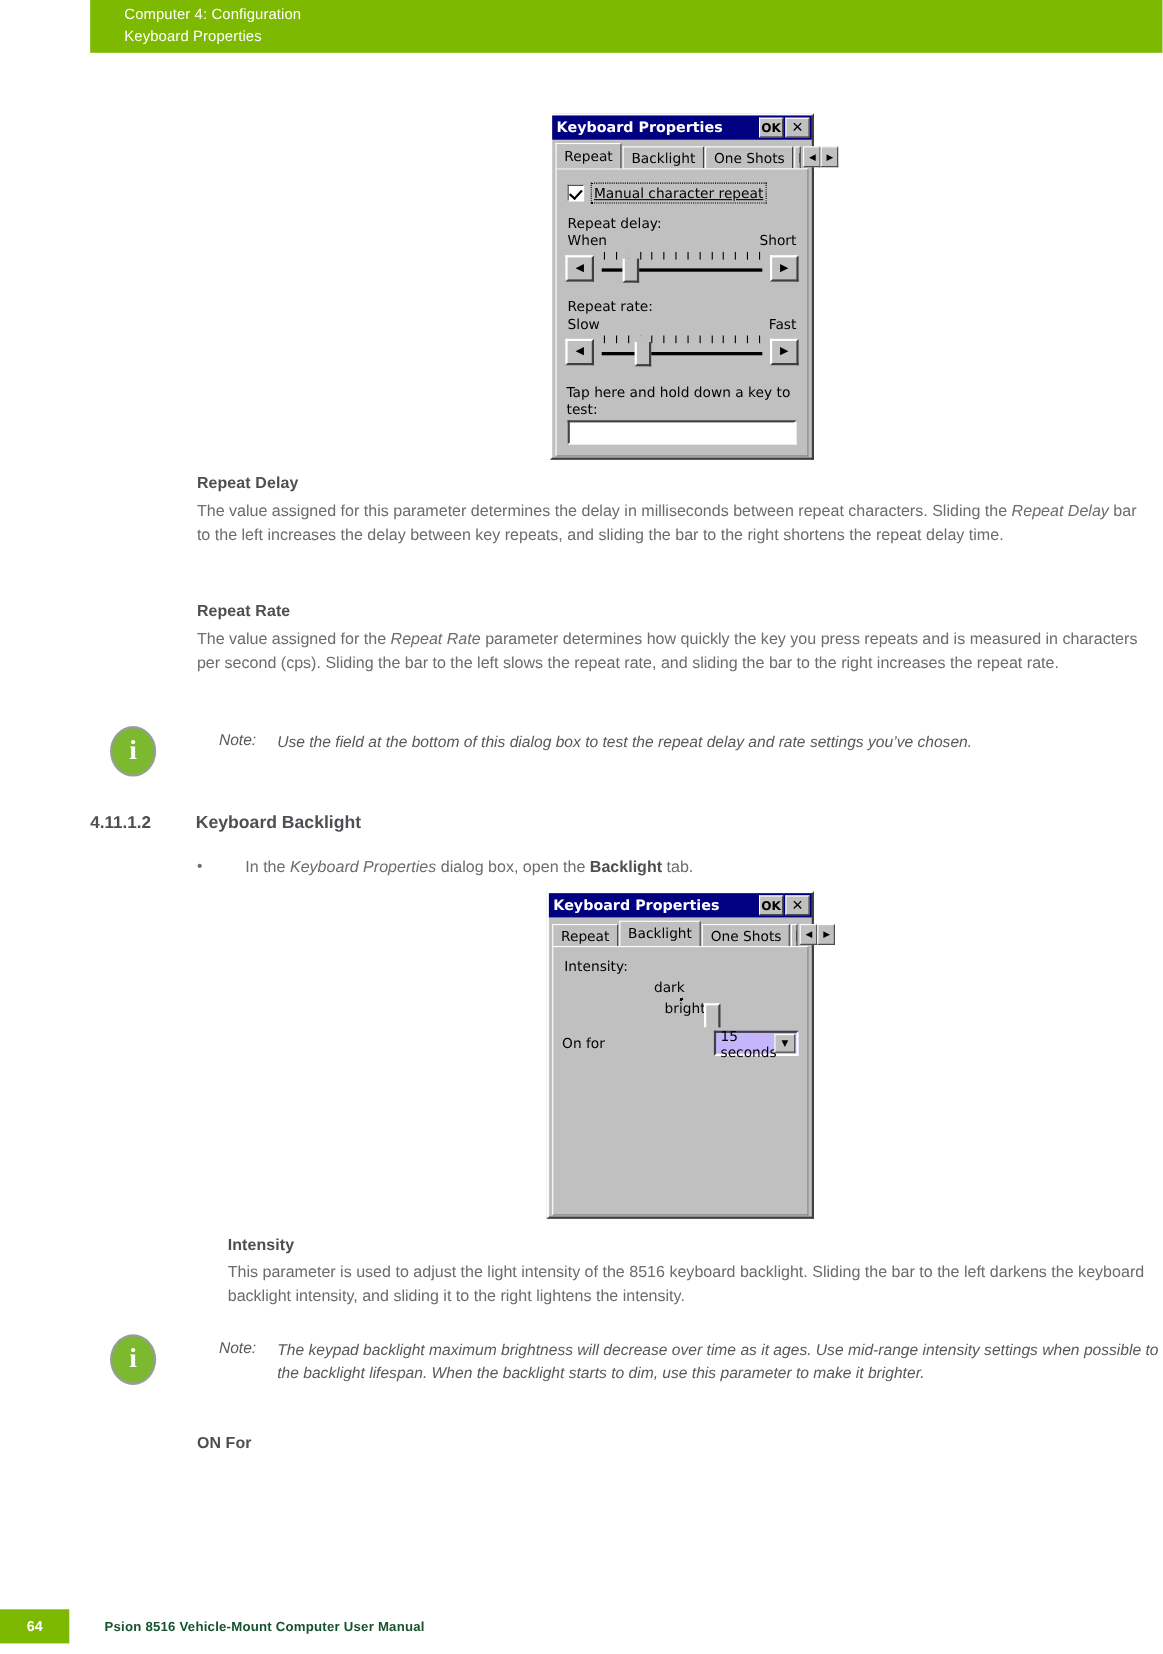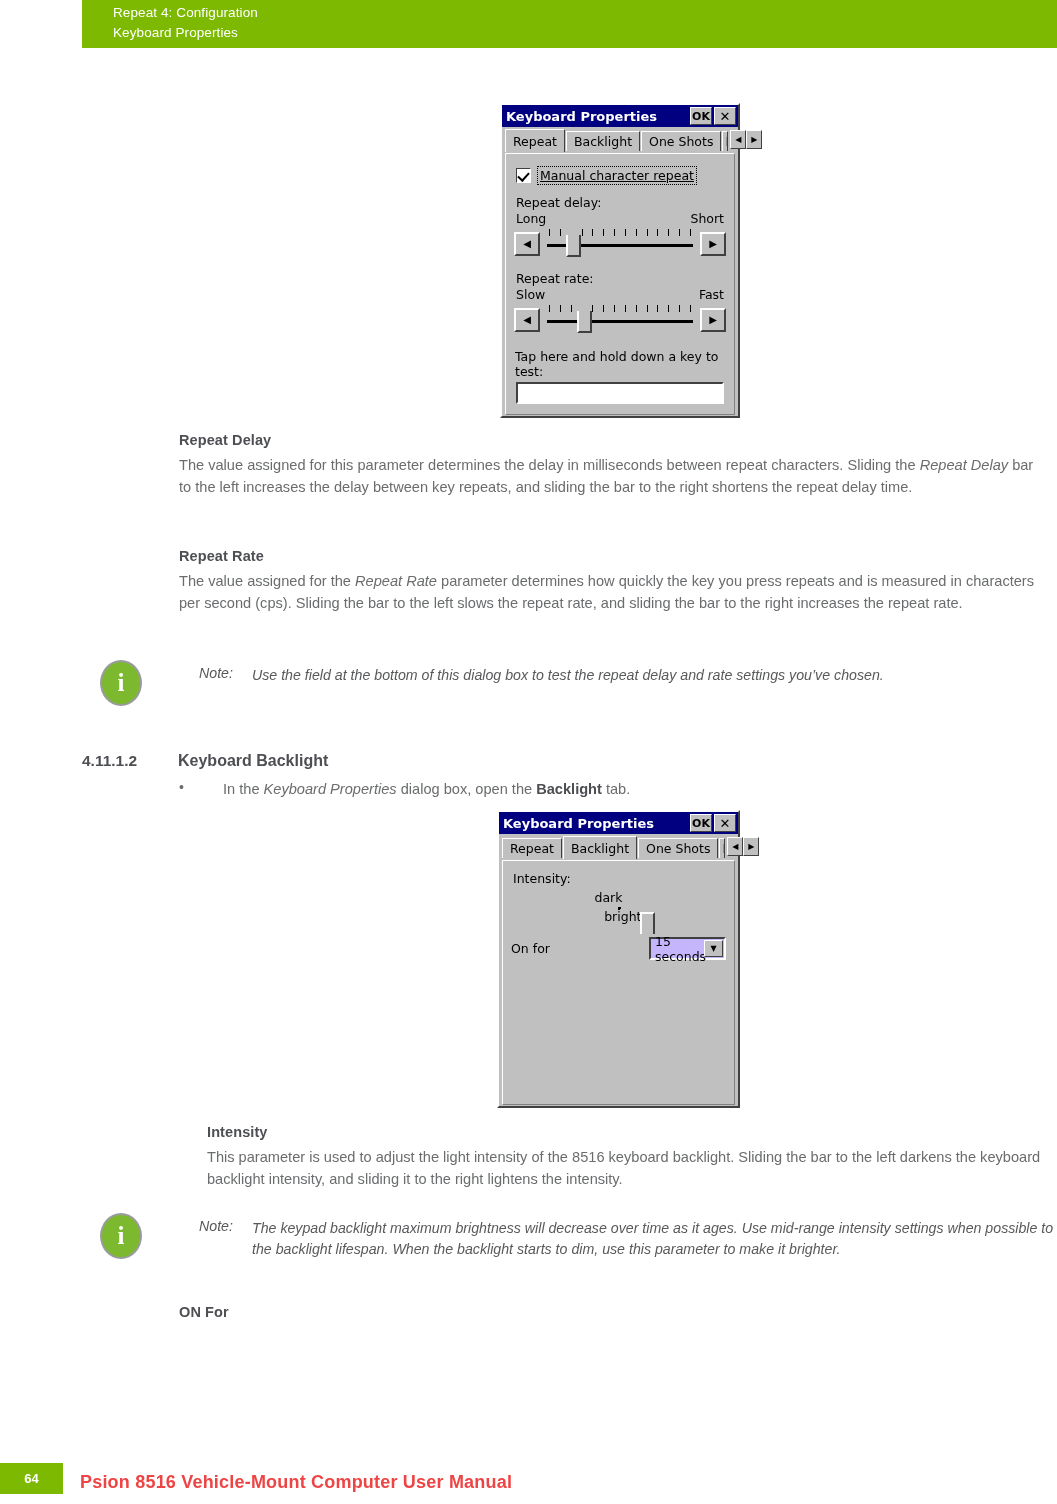--- a/index.html
+++ b/index.html
@@ -89,22 +89,22 @@
     position:absolute; left:0; top:1455px; width:1057px; height:1px;
     background:#ffffff;
   }
   .page-num-box {
     position:absolute; left:0; top:1463px; width:63px; height:31px;
     background:#7cb900; color:#ffffff;
     font-size:13px; font-weight:bold;
     display:flex; align-items:center; justify-content:center;
   }
   .footer-title {
-    position:absolute; left:80px; top:1472px;
-    font-size:18px; font-weight:bold; color:#ef4444; letter-spacing:.2px;
+    position:absolute; left:95px; top:1472px;
+    font-size:12px; font-weight:bold; color:#14532d; letter-spacing:.2px;
   }
 
   
   .ce-dialog {
     position:absolute;
     background:#c0c0c0;
     border-top:2px solid #ffffff;
     border-left:2px solid #ffffff;
     border-right:2px solid #404040;
     border-bottom:2px solid #404040;
@@ -125,21 +125,21 @@
     border-top:1px solid #ffffff; border-left:1px solid #ffffff;
     border-right:1px solid #404040; border-bottom:1px solid #404040;
     display:flex; align-items:center; justify-content:center;
     font-size:11px; font-weight:bold; color:#000000;
   }
   .ce-titlebar .tbtn.close { font-size:13px; font-weight:normal; }
 
   
   .ce-tabstrip {
     position:relative; height:24px; margin:2px 0 0 0; padding-left:3px;
-    display:flex; align-items:flex-start;
+    display:flex; align-items:center;
   }
   .ce-tab {
     height:20px; padding:0 7px; margin-right:1px;
     background:#c0c0c0;
     border-top:1px solid #ffffff; border-left:1px solid #ffffff;
     border-right:1px solid #404040;
     font-size:12.5px; display:flex; align-items:center;
     white-space:nowrap; position:relative; top:2px;
   }
   .ce-tab.active {
@@ -257,21 +257,21 @@
     display:flex; align-items:center; justify-content:center; font-size:8px;
   }
   .cb-multiline { display:flex; align-items:flex-start; margin-top:13px; }
   .cb-multiline .ce-checkbox { margin-top:2px; }
   .cb-multiline .txt { font-size:12.5px; line-height:15px; }
 </style>
 </head>
 <body>
 
 <div class="page-header">
-  <div class="hdr-line l1">Repeat 4:  Configuration</div>
+  <div class="hdr-line l1">Computer 4:  Configuration</div>
   <div class="hdr-line l2">Keyboard Properties</div>
 </div>
 
 <div class="ce-dialog" style="left:500px; top:103px; width:240px; height:315px;">
 
   <div class="ce-titlebar">
     <div class="ttl">Keyboard Properties</div>
     <div class="tbtn">OK</div>
     <div class="tbtn close">✕</div>
   </div>
@@ -289,21 +289,21 @@
 
   <div class="ce-pagebody" style="height:262px;">
 
     <div class="ce-check-row">
       <div class="ce-checkbox checked"></div>
       <div class="ce-label dotted-focus"><span class="ul">Manual character repeat</span></div>
     </div>
 
     <div class="ce-group-label">Repeat delay:</div>
     <div class="ce-endlabels">
-      <span>Long</span>
+      <span>When</span>
       <span>Short</span>
     </div>
     <div class="slider-row">
       <div class="arrow-btn">
         <span class="gl">◀</span>
       </div>
       <div class="slider-track-wrap">
         <div class="ticks">
           <span></span>
             <span></span>
@@ -380,21 +380,21 @@
 <div class="note-block" style="top:660px; height:60px;">
   <div class="note-icon">
     <div class="ell">
         <span class="ichar">i</span>
       </div>
   </div>
   <div class="note-label">Note:</div>
   <div class="note-text">Use the field at the bottom of this dialog box to test the repeat delay and rate settings you’ve chosen.</div>
 </div>
 
-<div class="section-head" style="top:740px;margin-top:12px;">
+<div class="section-head" style="top:740px;">
   <span class="num">4.11.1.2</span><span class="title">Keyboard Backlight</span>
 </div>
 
 <div class="bullet-row" style="top:779px;">
   <span class="dot">•</span><span class="btext"><span>In the </span><i>Keyboard Properties</i><span> dialog box, open the </span><b>Backlight</b><span> tab.</span></span>
 </div>
 
 <div class="ce-dialog" style="left:497px; top:810px; width:243px; height:298px;">
 
   <div class="ce-titlebar">

